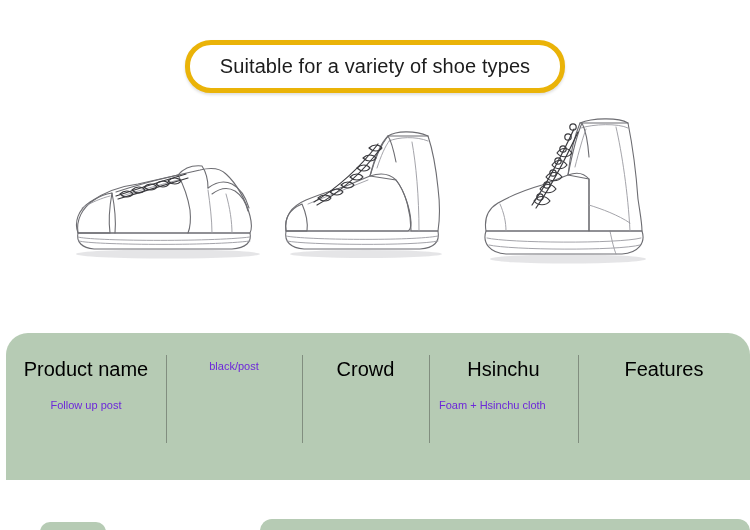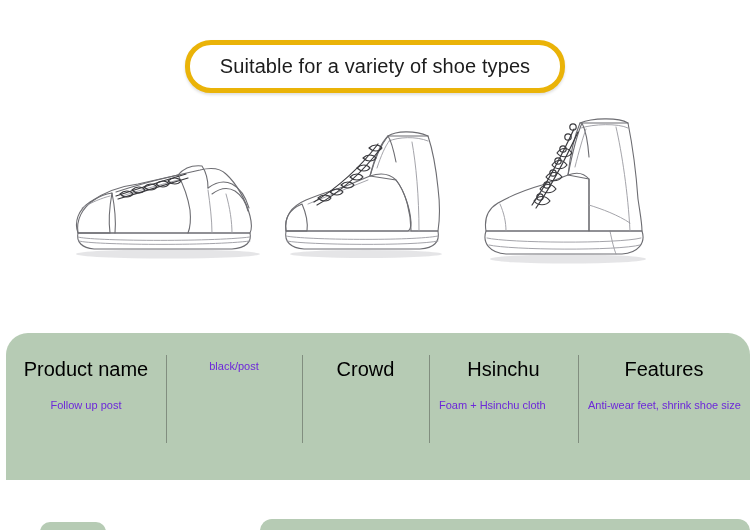--- a/index.html
+++ b/index.html
@@ -300,21 +300,20 @@
       <div class="spec-head">Crowd</div>
     </div>
 
     <div class="spec-col c4">
       <div class="spec-head">Hsinchu</div>
       <div class="spec-val left-al">Foam + Hsinchu cloth</div>
     </div>
 
     <div class="spec-col c5">
       <div class="spec-head">Features</div>
-      <div class="spec-val left-al">Anti-wear feet, shrink shoe size</div>
     </div>
 
   </div>
 </div>
 
 <div class="bottom-strip"></div>
 <div class="peek" id="peek-small"></div>
 <div class="peek" id="peek-wide"></div>
 
 </body></html>

